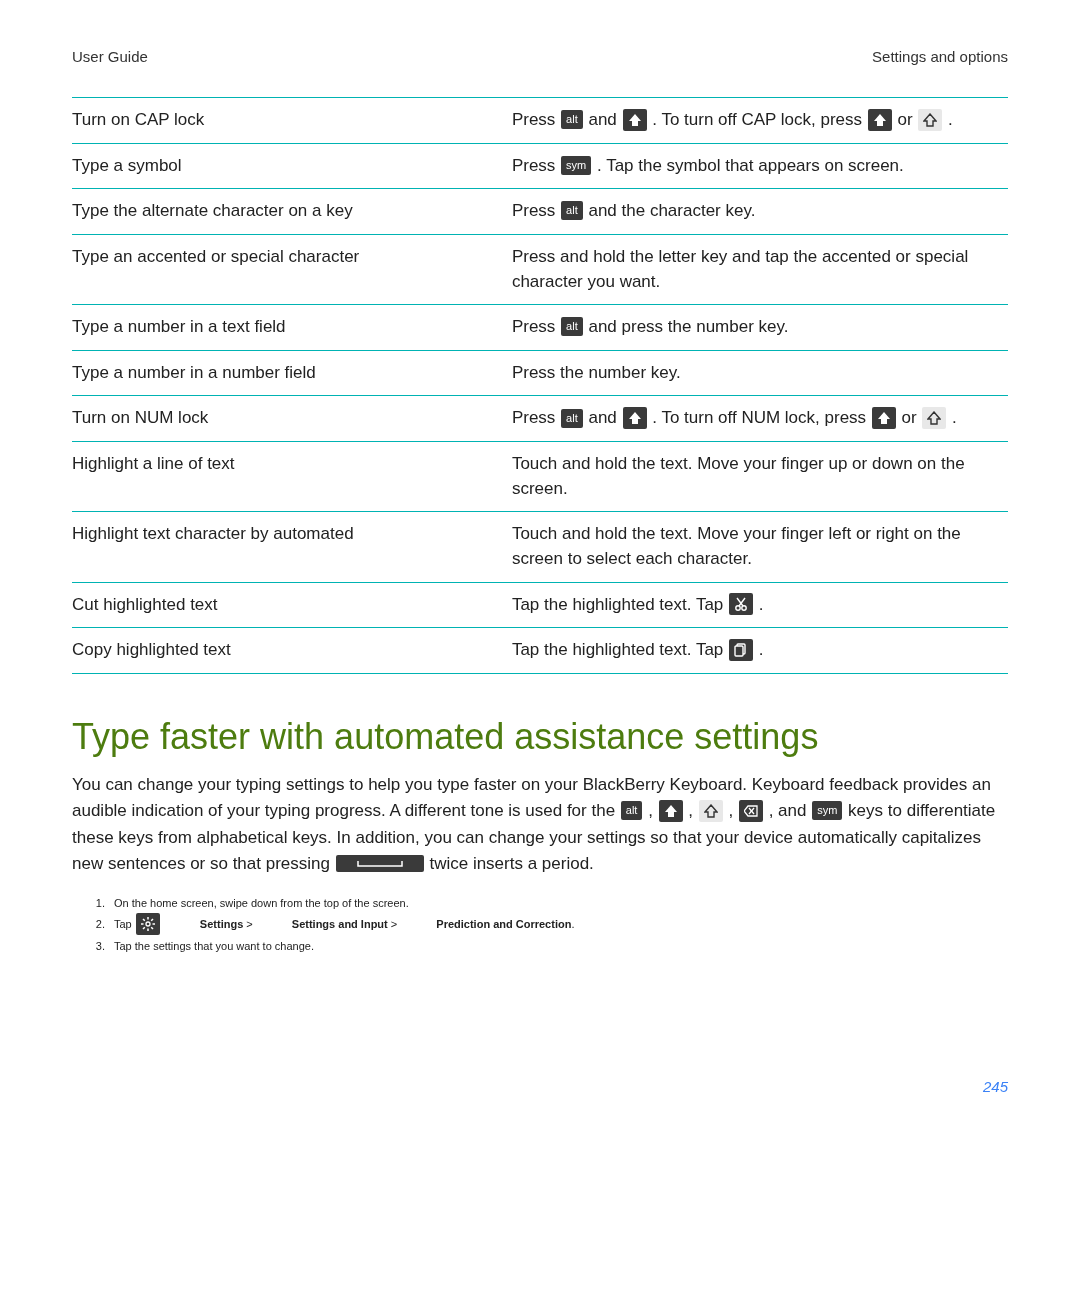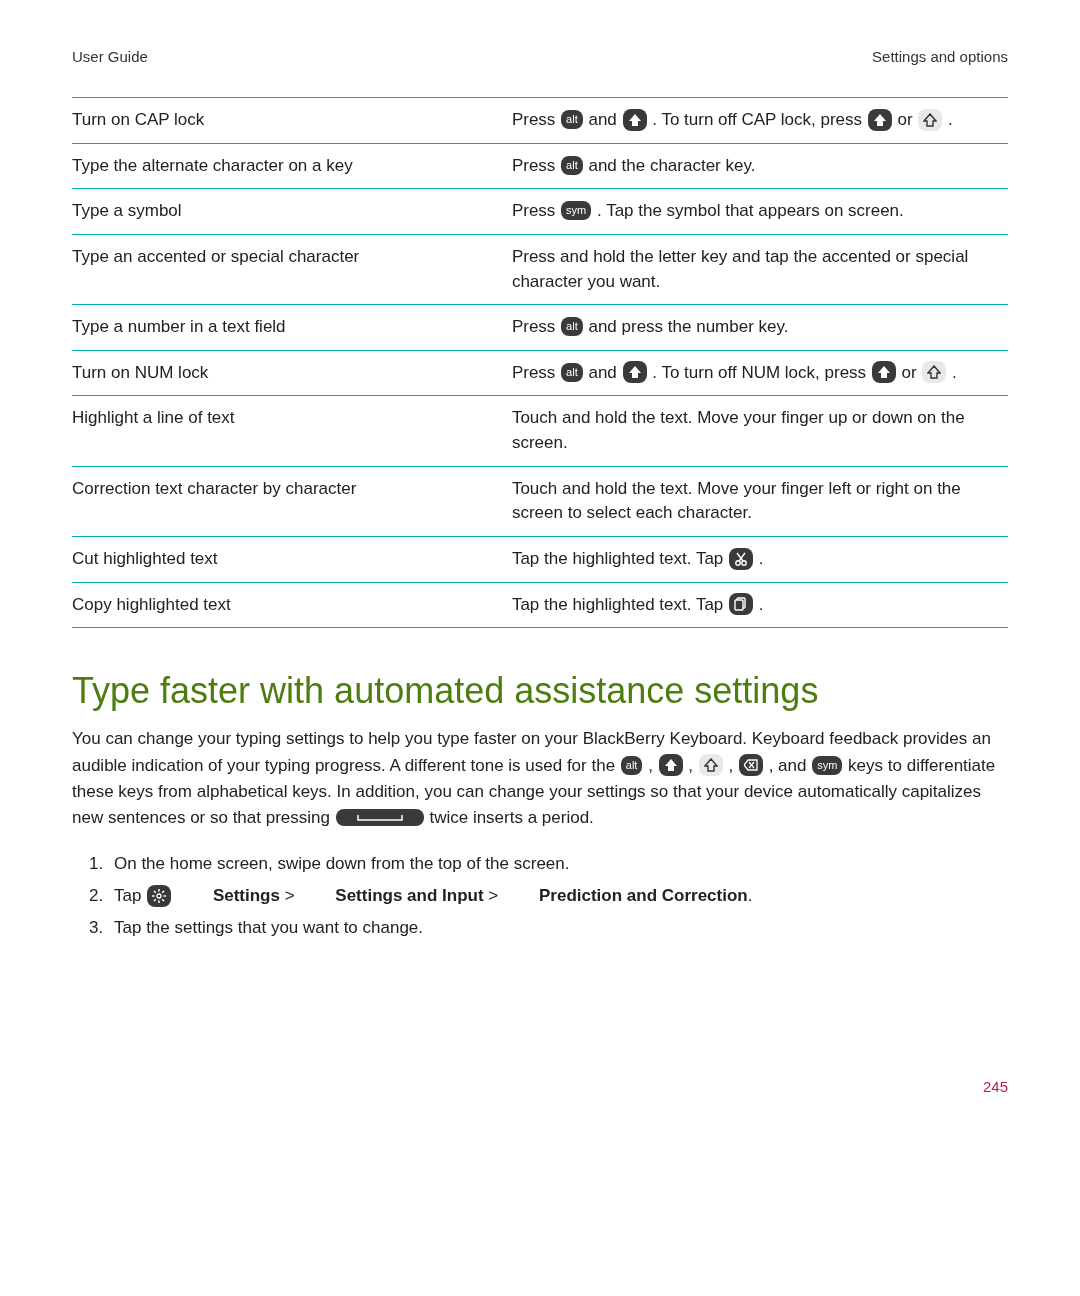--- a/index.html
+++ b/index.html
@@ -43,21 +43,21 @@
   table.actions tr:last-child {
     border-bottom: 1px solid #00b3b3;
   }
   .key {
     display: inline-block;
     background: #3a3a3a;
     color: #fff;
     font-size: 11px;
     line-height: 1;
     padding: 4px 5px;
-    border-radius: 8px;
+    border-radius: 2px;
     vertical-align: middle;
     position: relative;
     top: -1px;
     margin: 0 1px;
   }
   .key.txt { font-family: Arial, sans-serif; }
   .key svg { display: block; }
   .key-wide {
     padding: 3px 20px;
   }
@@ -68,31 +68,32 @@
     color: #4d7c0f;
   }
   p.body {
     font-size: 17px;
     line-height: 1.55;
     margin: 0 0 16px 0;
   }
   ol.steps {
     margin: 6px 0 0 0;
     padding-left: 36px;
-    font-size: 17px;
+    font-size: 11px;
     line-height: 1.9;
   }
   ol.steps li { padding-left: 6px; }
   .bold { font-weight: 600; margin-left: 36px; }
   .pagenum {
     position: absolute;
     right: 72px;
     bottom: 40px;
     font-size: 15px;
-    color: #be185d;
+    color: #3b82f6;
+    font-style: italic;
   }
 </style>
 </head>
 <body>
 
 <svg width="0" height="0" style="position:absolute">
   <defs>
     <g id="ic-shift">
         <path d="M7 1 L13 8 L10 8 L10 13 L4 13 L4 8 L1 8 Z" fill="white"></path>
       </g>
@@ -145,51 +146,55 @@
           <td class="left">Turn on CAP lock</td>
           <td>Press <span class="key txt">alt</span> and <span class="key"><svg width="14" height="14">
                 <use href="#ic-shift"></use>
               </svg></span> . To turn off CAP lock, press <span class="key"><svg width="14" height="14">
                 <use href="#ic-shift"></use>
               </svg></span> or <span class="key" style="background: rgb(232, 232, 232);"><svg width="14" height="14">
                 <use href="#ic-shift-hollow"></use>
               </svg></span> .</td>
         </tr>
         <tr>
+          <td class="left">Type a symbol</td>
+          <td>Press <span class="key txt">sym</span> . Tap the symbol that appears on screen.</td>
+        </tr>
+        <tr>
           <td class="left">Type the alternate character on a key</td>
           <td>Press <span class="key txt">alt</span> and the character key.</td>
         </tr>
         <tr>
-          <td class="left">Type a symbol</td>
-          <td>Press <span class="key txt">sym</span> . Tap the symbol that appears on screen.</td>
-        </tr>
-        <tr>
           <td class="left">Type an accented or special character</td>
           <td>Press and hold the letter key and tap the accented or special character you want.</td>
         </tr>
         <tr>
           <td class="left">Type a number in a text field</td>
           <td>Press <span class="key txt">alt</span> and press the number key.</td>
         </tr>
         <tr>
+          <td class="left">Type a number in a number field</td>
+          <td>Press the number key.</td>
+        </tr>
+        <tr>
           <td class="left">Turn on NUM lock</td>
           <td>Press <span class="key txt">alt</span> and <span class="key"><svg width="14" height="14">
                 <use href="#ic-shift"></use>
               </svg></span> . To turn off NUM lock, press <span class="key"><svg width="14" height="14">
                 <use href="#ic-shift"></use>
               </svg></span> or <span class="key" style="background: rgb(232, 232, 232);"><svg width="14" height="14">
                 <use href="#ic-shift-hollow"></use>
               </svg></span> .</td>
         </tr>
         <tr>
           <td class="left">Highlight a line of text</td>
           <td>Touch and hold the text. Move your finger up or down on the screen.</td>
         </tr>
         <tr>
-          <td class="left">Correction text character by character</td>
+          <td class="left">Highlight text character by automated</td>
           <td>Touch and hold the text. Move your finger left or right on the screen to select each character.</td>
         </tr>
         <tr>
           <td class="left">Cut highlighted text</td>
           <td>Tap the highlighted text. Tap <span class="key"><svg width="14" height="14">
                 <use href="#ic-cut"></use>
               </svg></span> .</td>
         </tr>
         <tr>
           <td class="left">Copy highlighted text</td>

